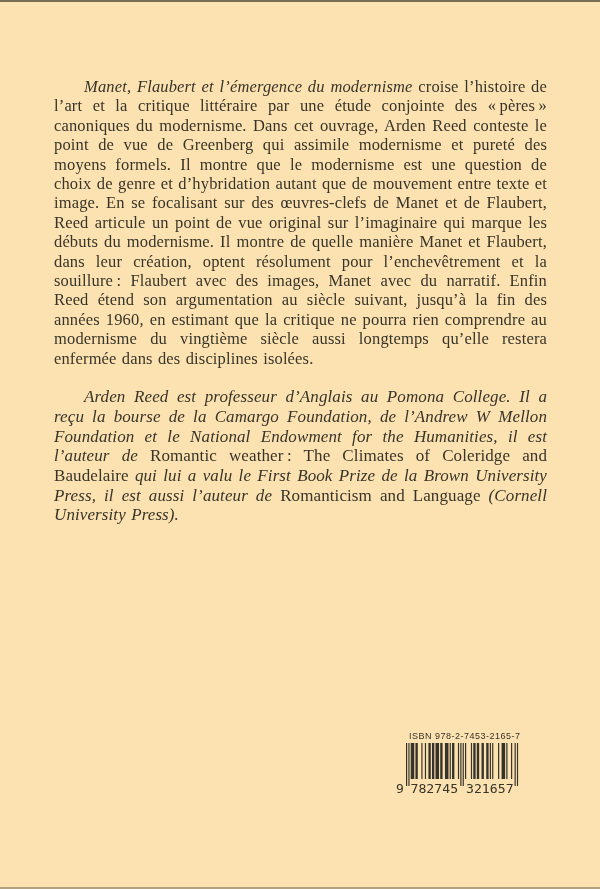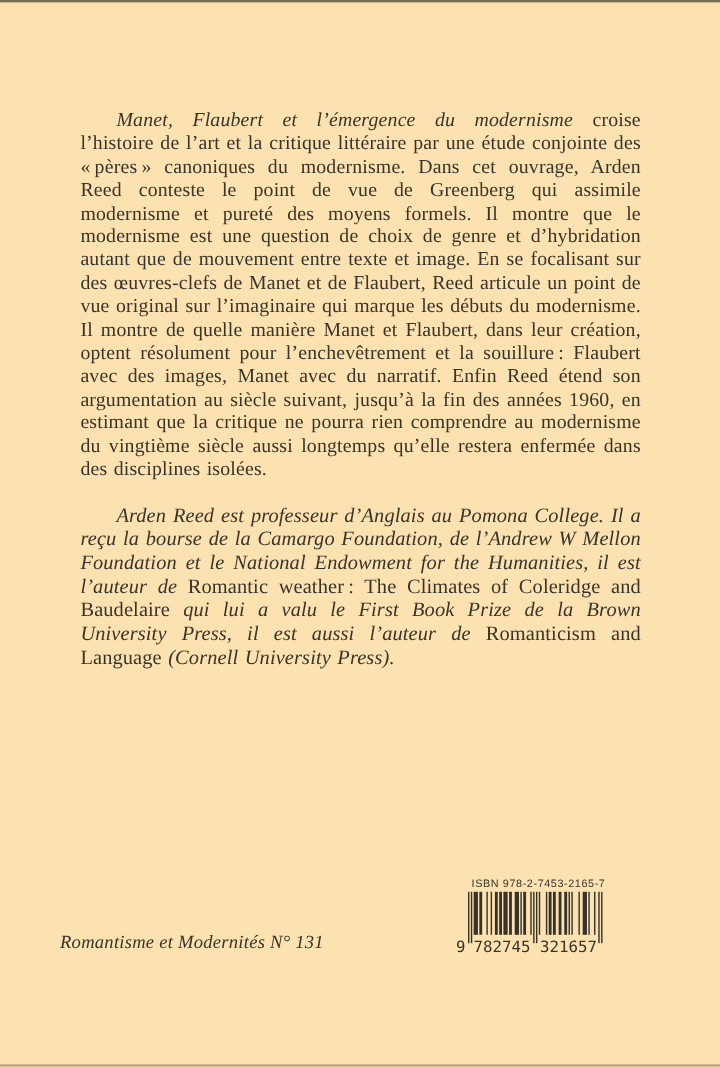--- a/index.html
+++ b/index.html
@@ -24,37 +24,37 @@
     background:var(--edge_top);opacity:.8;
   }
   .page::after{
     content:"";position:absolute;bottom:0;left:0;right:0;height:2px;
     background:var(--edge_bottom);
   }
   .text-block{
     position:absolute;left:50px;right:49px;top:73px;
   }
   .para{
-    margin:17px;
+    margin:4px;
     text-align:justify;
     text-indent:30px;
     word-spacing:1px;
   }
   .p1{font-size:16.5px;line-height:19.4px;letter-spacing:0.15px;}
   .p2{margin-top:19px;font-size:17px;line-height:19.7px;letter-spacing:0.1px;}
   .it{font-style:italic;}
   .rm{font-style:normal;}
   .collection{
     position:absolute;left:50px;top:777px;
     font-style:italic;
     font-size:15.5px;
     letter-spacing:0.2px;
   }
   .barcode-block{
-    position:absolute;left:380px;top:731px;width:132px;
+    position:absolute;left:396px;top:731px;width:132px;
     color:var(--barcode);
   }
   .isbn-line{
     font-family:"Liberation Sans","DejaVu Sans",sans-serif;
     font-size:9px;
     letter-spacing:0.5px;
     padding-left:13px;
     white-space:nowrap;
   }
   .barcode{margin-top:2px;line-height:0;}
@@ -67,21 +67,20 @@
 </head>
 <body>
 
 <div class="page">
 
   <div class="text-block">
     <p class="para p1"><span class="it">Manet, Flaubert et l’émergence du modernisme</span><span class="rm"> croise l’histoire de l’art et la critique littéraire par une étude conjointe des « pères » canoniques du modernisme. Dans cet ouvrage, Arden Reed conteste le point de vue de Greenberg qui assimile modernisme et pureté des moyens formels. Il montre que le modernisme est une question de choix de genre et d’hybridation autant que de mouvement entre texte et image. En se focalisant sur des œuvres-clefs de Manet et de Flaubert, Reed articule un point de vue original sur l’imaginaire qui marque les débuts du modernisme. Il montre de quelle manière Manet et Flaubert, dans leur création, optent résolument pour l’enchevêtrement et la souillure : Flaubert avec des images, Manet avec du narratif. Enfin Reed étend son argumentation au siècle suivant, jusqu’à la fin des années 1960, en estimant que la critique ne pourra rien comprendre au modernisme du vingtième siècle aussi longtemps qu’elle restera enfermée dans des disciplines isolées.</span></p>
     <p class="para p2"><span class="it">Arden Reed est professeur d’Anglais au Pomona College. Il a reçu la bourse de la Camargo Foundation, de l’Andrew W Mellon Foundation et le National Endowment for the Humanities, il est l’auteur de </span><span class="rm">Romantic weather : The Climates of Coleridge and Baudelaire </span><span class="it">qui lui a valu le First Book Prize de la Brown University Press, il est aussi l’auteur de </span><span class="rm">Romanticism and Language </span><span class="it">(Cornell University Press).</span></p>
   </div>
 
-  <div class="collection">Romantisme et Modernités N° 131</div>
 
   <div class="barcode-block">
     <div class="isbn-line">ISBN 978-2-7453-2165-7</div>
     <div class="barcode"><svg width="125" height="52" viewBox="0 0 125 52" xmlns="http://www.w3.org/2000/svg">
           <rect x="10.00" y="0" width="1.18" height="43" fill="var(--barcode)"></rect>
           <rect x="12.36" y="0" width="1.18" height="43" fill="var(--barcode)"></rect>
           <rect x="14.72" y="0" width="3.54" height="36" fill="var(--barcode)"></rect>
           <rect x="19.44" y="0" width="2.36" height="36" fill="var(--barcode)"></rect>
           <rect x="25.34" y="0" width="1.18" height="36" fill="var(--barcode)"></rect>
           <rect x="28.88" y="0" width="1.18" height="36" fill="var(--barcode)"></rect>

